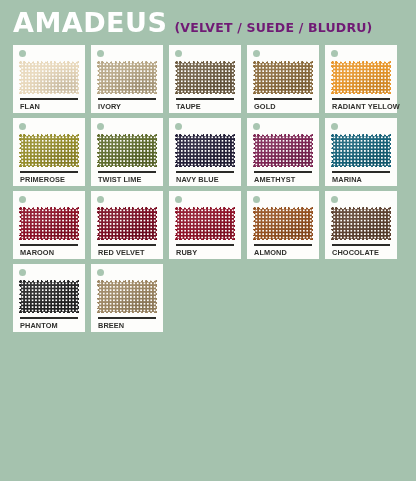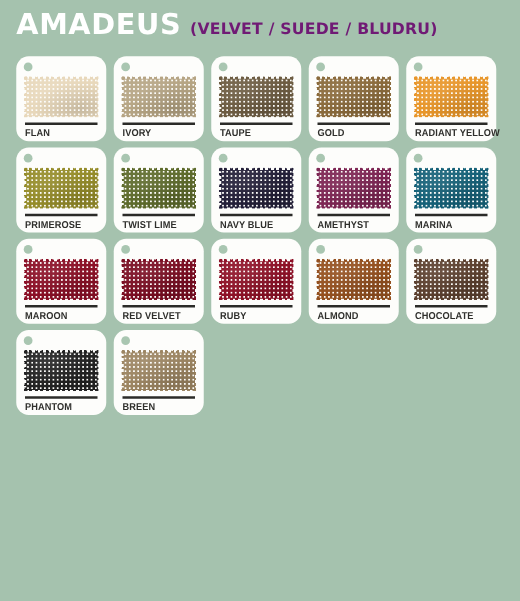--- a/index.html
+++ b/index.html
@@ -23,21 +23,21 @@
     left: 13px;
     top: 9px;
     display: flex;
     align-items: baseline;
     gap: 7px;
     white-space: nowrap;
   }
 
   .brand-title {
     font-family: "DejaVu Sans", sans-serif;
-    font-size: 23px;
+    font-size: 27px;
     font-weight: 700;
     letter-spacing: 0.5px;
     color: #ffffff;
     line-height: 1;
     text-transform: uppercase;
   }
 
   .brand-subtitle {
     font-family: "DejaVu Sans", sans-serif;
     font-size: 12.5px;
@@ -58,21 +58,21 @@
     flex-wrap: wrap;
     gap: 5px 6px;
   }
 
   
   .swatch-card {
     position: relative;
     width: 72px;
     height: 68px;
     background: #fdfdfb;
-    border-radius: 10px;
+    border-radius: 0;
     padding: 5px 5px 0 5px;
     display: flex;
     flex-direction: column;
   }
 
   .card-dot {
     position: absolute;
     left: 6px;
     top: 5px;
     width: 7px;

